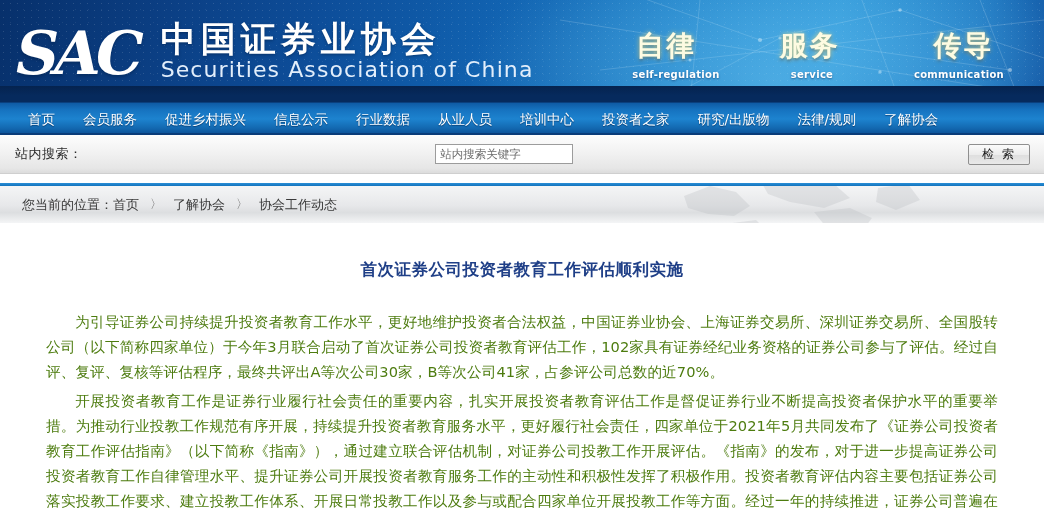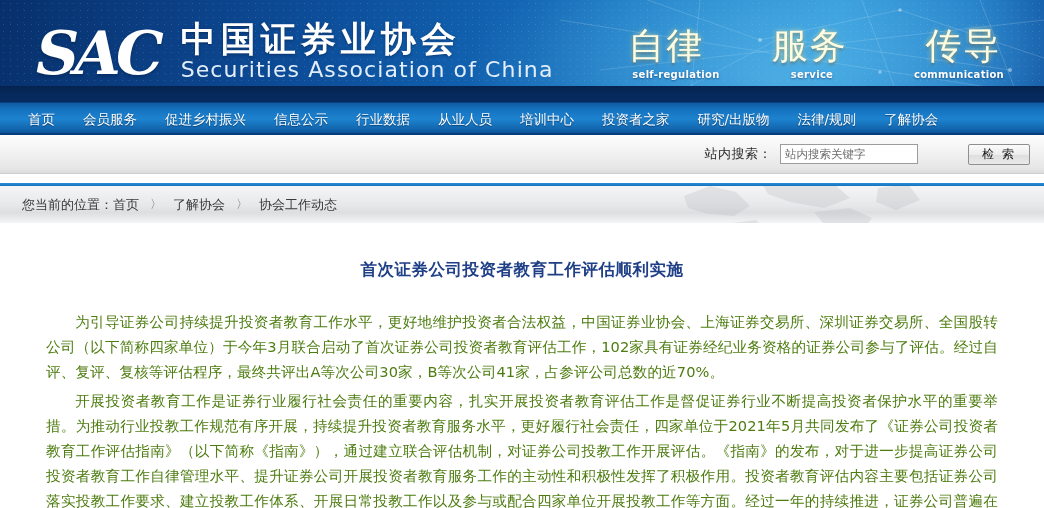--- a/index.html
+++ b/index.html
@@ -37,21 +37,21 @@
     background: radial-gradient(ellipse at center, rgba(120,205,245,0.38) 0%, rgba(120,205,245,0) 70%);
     pointer-events: none;
   }
   .banner .botline {
     position: absolute; left: 0; right: 0; bottom: 0; height: 16px;
     background: linear-gradient(180deg, #05234f 0%, #062a5d 60%, #062a5d 100%);
   }
 
   
   .logo-wrap {
-    position: absolute; left: 36px; top: 20px;
+    position: absolute; left: 16px; top: 20px;
     display: flex; align-items: flex-end; gap: 22px;
   }
   .sac-mark {
     font-family: "DejaVu Serif", "Liberation Serif", serif;
     font-style: italic; font-weight: 700;
     font-size: 60px; line-height: 60px;
     color: #ffffff;
     letter-spacing: -5px;
     text-shadow: 0 2px 3px rgba(0,30,70,0.45);
   }
@@ -67,21 +67,21 @@
     font-family: "DejaVu Sans", "Liberation Sans", sans-serif;
   }
 
   
   .slogan {
     position: absolute; right: 14px; top: 30px;
     text-align: center; width: 420px;
   }
   .slogan-cn {
     display: flex; justify-content: space-between; gap: 44px;
-    font-size: 36px; font-weight: 400; line-height: 32px;
+    font-size: 28px; font-weight: 700; line-height: 32px;
     letter-spacing: 2px;
     color: #fdfbe2;
     text-shadow: 0 0 5px rgba(255,240,140,0.75), 0 2px 3px rgba(0,40,90,0.5);
   }
   .slogan-en {
     display: flex; justify-content: flex-end; gap: 30px;
     margin-top: 5px;
     font-size: 10px; font-weight: 700; line-height: 16px;
     color: #ffffff; letter-spacing: 0.3px;
     text-shadow: 0 1px 2px rgba(0,40,90,0.55);
@@ -108,22 +108,23 @@
     text-shadow: 0 1px 1px rgba(0,30,70,0.6);
     cursor: pointer;
   }
 
   
   .searchbar {
     position: relative;
     width: 1044px; height: 39px;
     background: linear-gradient(180deg, #fdfdfd 0%, #f2f2f2 45%, #e6e6e6 88%, #dcdcdc 100%);
     border-bottom: 1px solid #cfcfcf;
-    display: flex; align-items: center; justify-content: flex-end;
+    display: flex; align-items: center; justify-content: space-between;
     padding-right: 14px;
+    padding-left: 15px;
   }
   .search-label {
     font-size: 13px; color: #2b2b2b; margin-right: 8px; letter-spacing: 0.5px;
   }
   .search-input {
     width: 138px; height: 20px;
     border: 1px solid #9c9c9c;
     background: #ffffff;
     font-size: 11.5px; color: #6d6d6d;
     padding: 0 4px;

